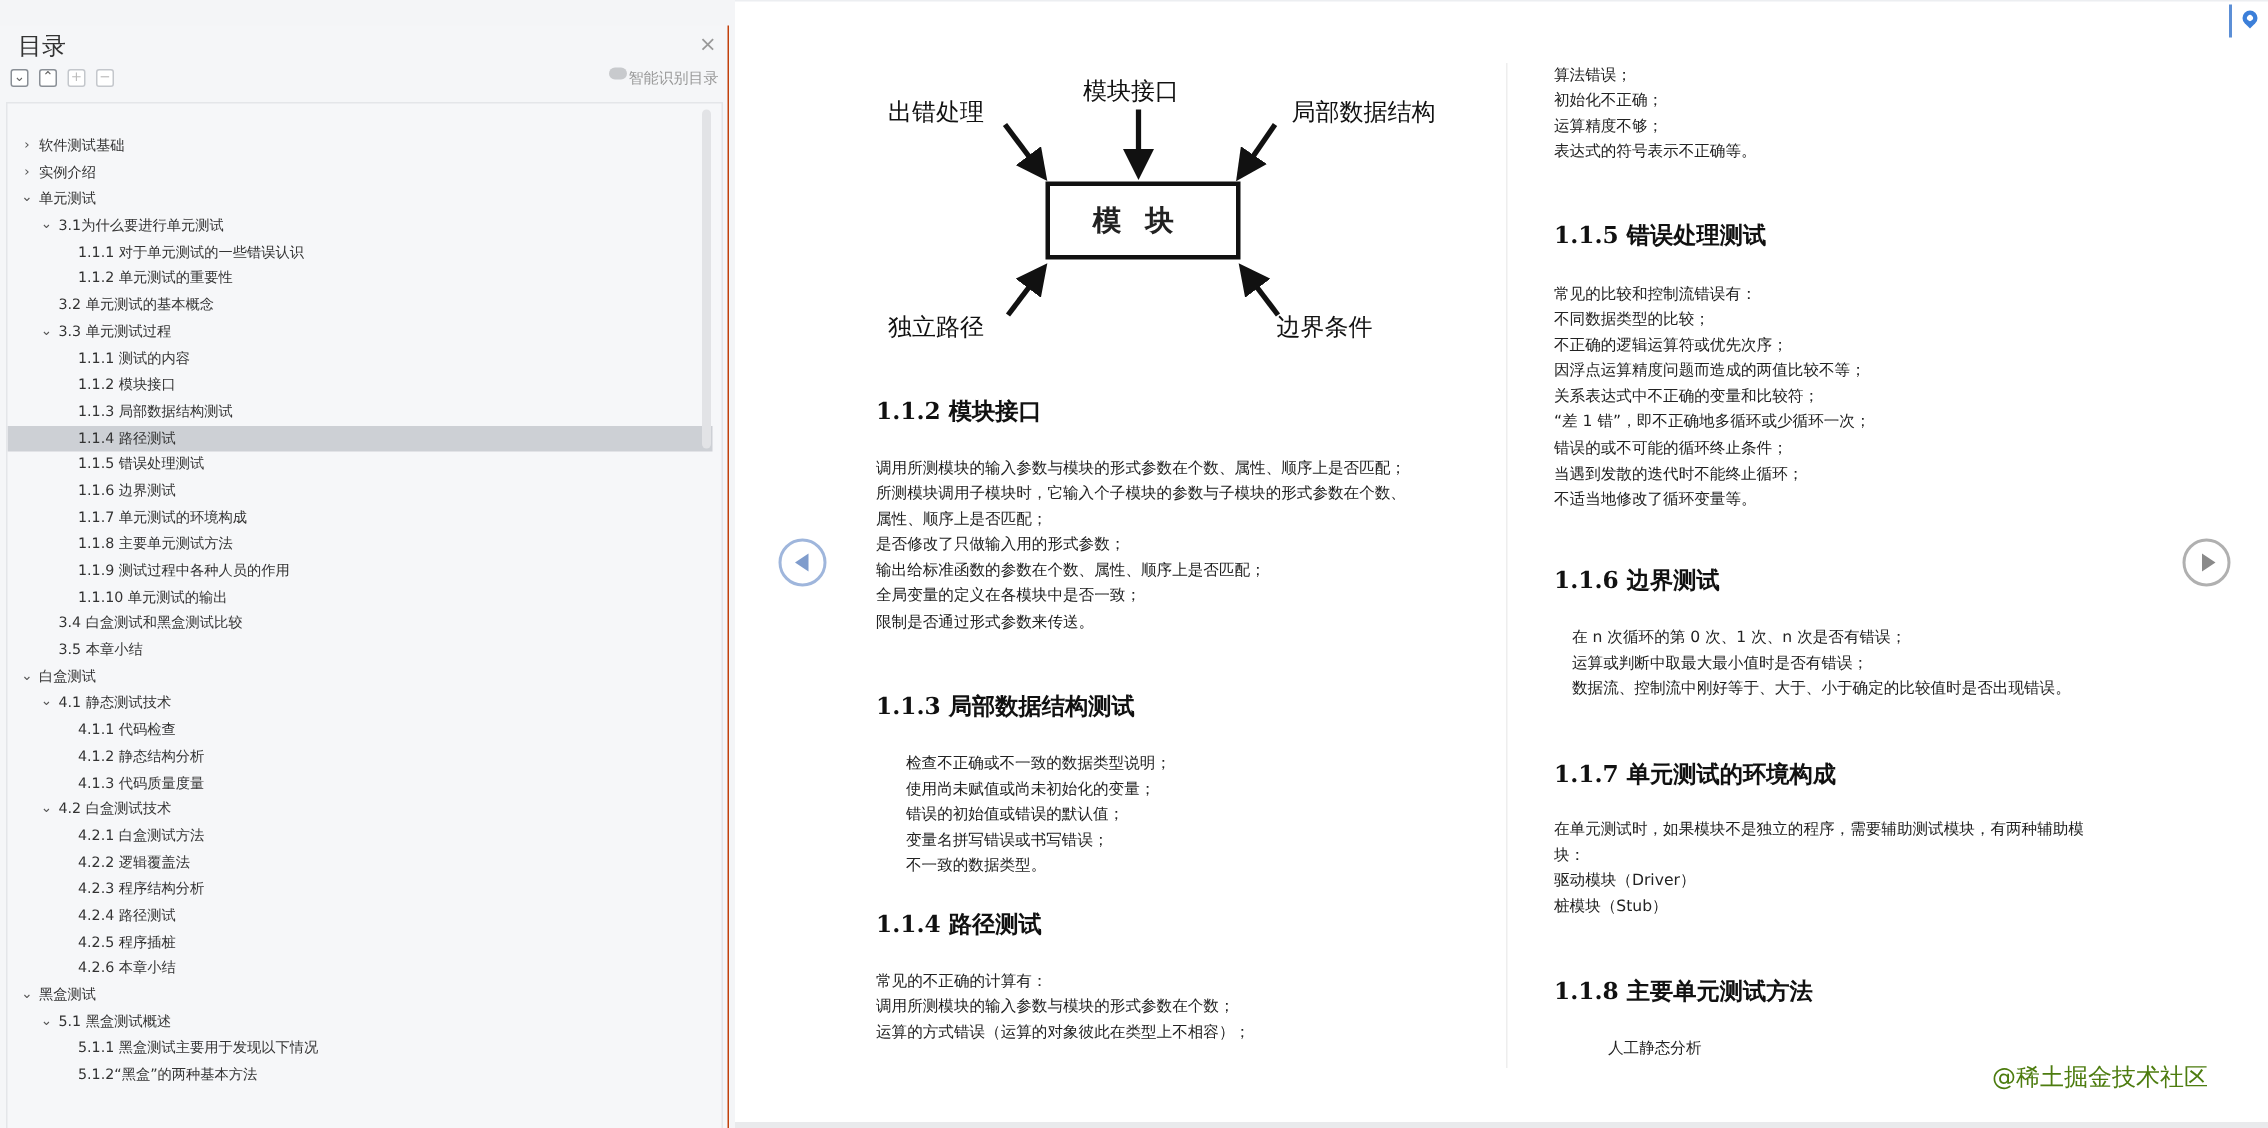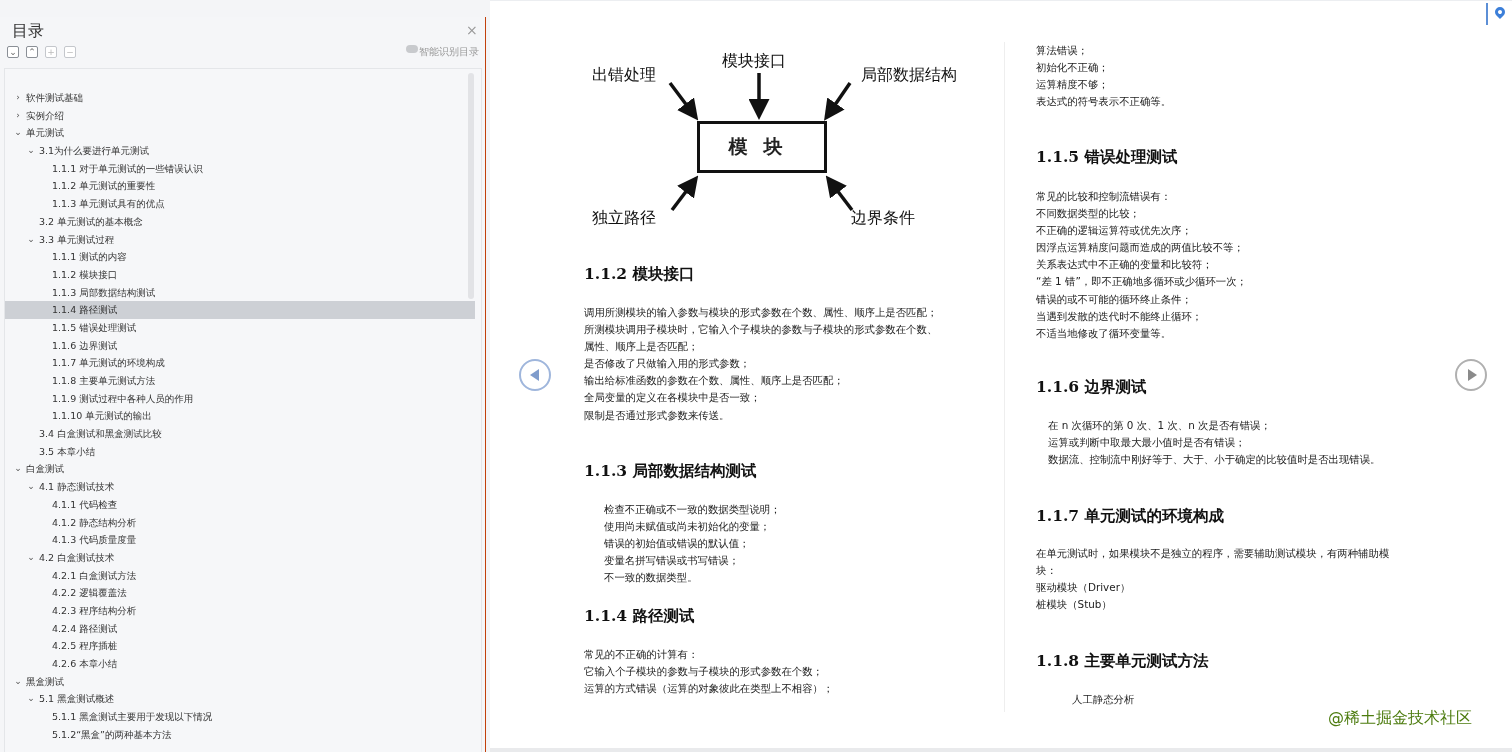--- a/index.html
+++ b/index.html
@@ -88,23 +88,20 @@
         </div>
         <div class="toc-item lvl1">
           <span class="caret">⌄</span>
           <span class="lbl">3.1为什么要进行单元测试</span>
         </div>
         <div class="toc-item lvl2">
           <span class="lbl">1.1.1 对于单元测试的一些错误认识</span>
         </div>
         <div class="toc-item lvl2">
           <span class="lbl">1.1.2 单元测试的重要性</span>
-        </div>
-        <div class="toc-item lvl2">
-          <span class="lbl">1.1.3 单元测试具有的优点</span>
         </div>
         <div class="toc-item lvl1">
           <span class="lbl">3.2 单元测试的基本概念</span>
         </div>
         <div class="toc-item lvl1">
           <span class="caret">⌄</span>
           <span class="lbl">3.3 单元测试过程</span>
         </div>
         <div class="toc-item lvl2">
           <span class="lbl">1.1.1 测试的内容</span>
@@ -248,21 +245,21 @@
     <div>检查不正确或不一致的数据类型说明；</div>
     <div>使用尚未赋值或尚未初始化的变量；</div>
     <div>错误的初始值或错误的默认值；</div>
     <div>变量名拼写错误或书写错误；</div>
     <div>不一致的数据类型。</div>
   </div>
 
 <div class="h2" style="left:584px;top:606px;">1.1.4 路径测试</div>
 <div class="para" style="left:584px;top:646px;">
     <div>常见的不正确的计算有：</div>
-    <div>它输入个子模块的参数与子模块的形式参数在个数；</div>
+    <div>调用所测模块的输入参数与模块的形式参数在个数；</div>
     <div>运算的方式错误（运算的对象彼此在类型上不相容）；</div>
   </div>
 
 <div class="para" style="left:1036px;top:42px;">
     <div>算法错误；</div>
     <div>初始化不正确；</div>
     <div>运算精度不够；</div>
     <div>表达式的符号表示不正确等。</div>
   </div>
 

